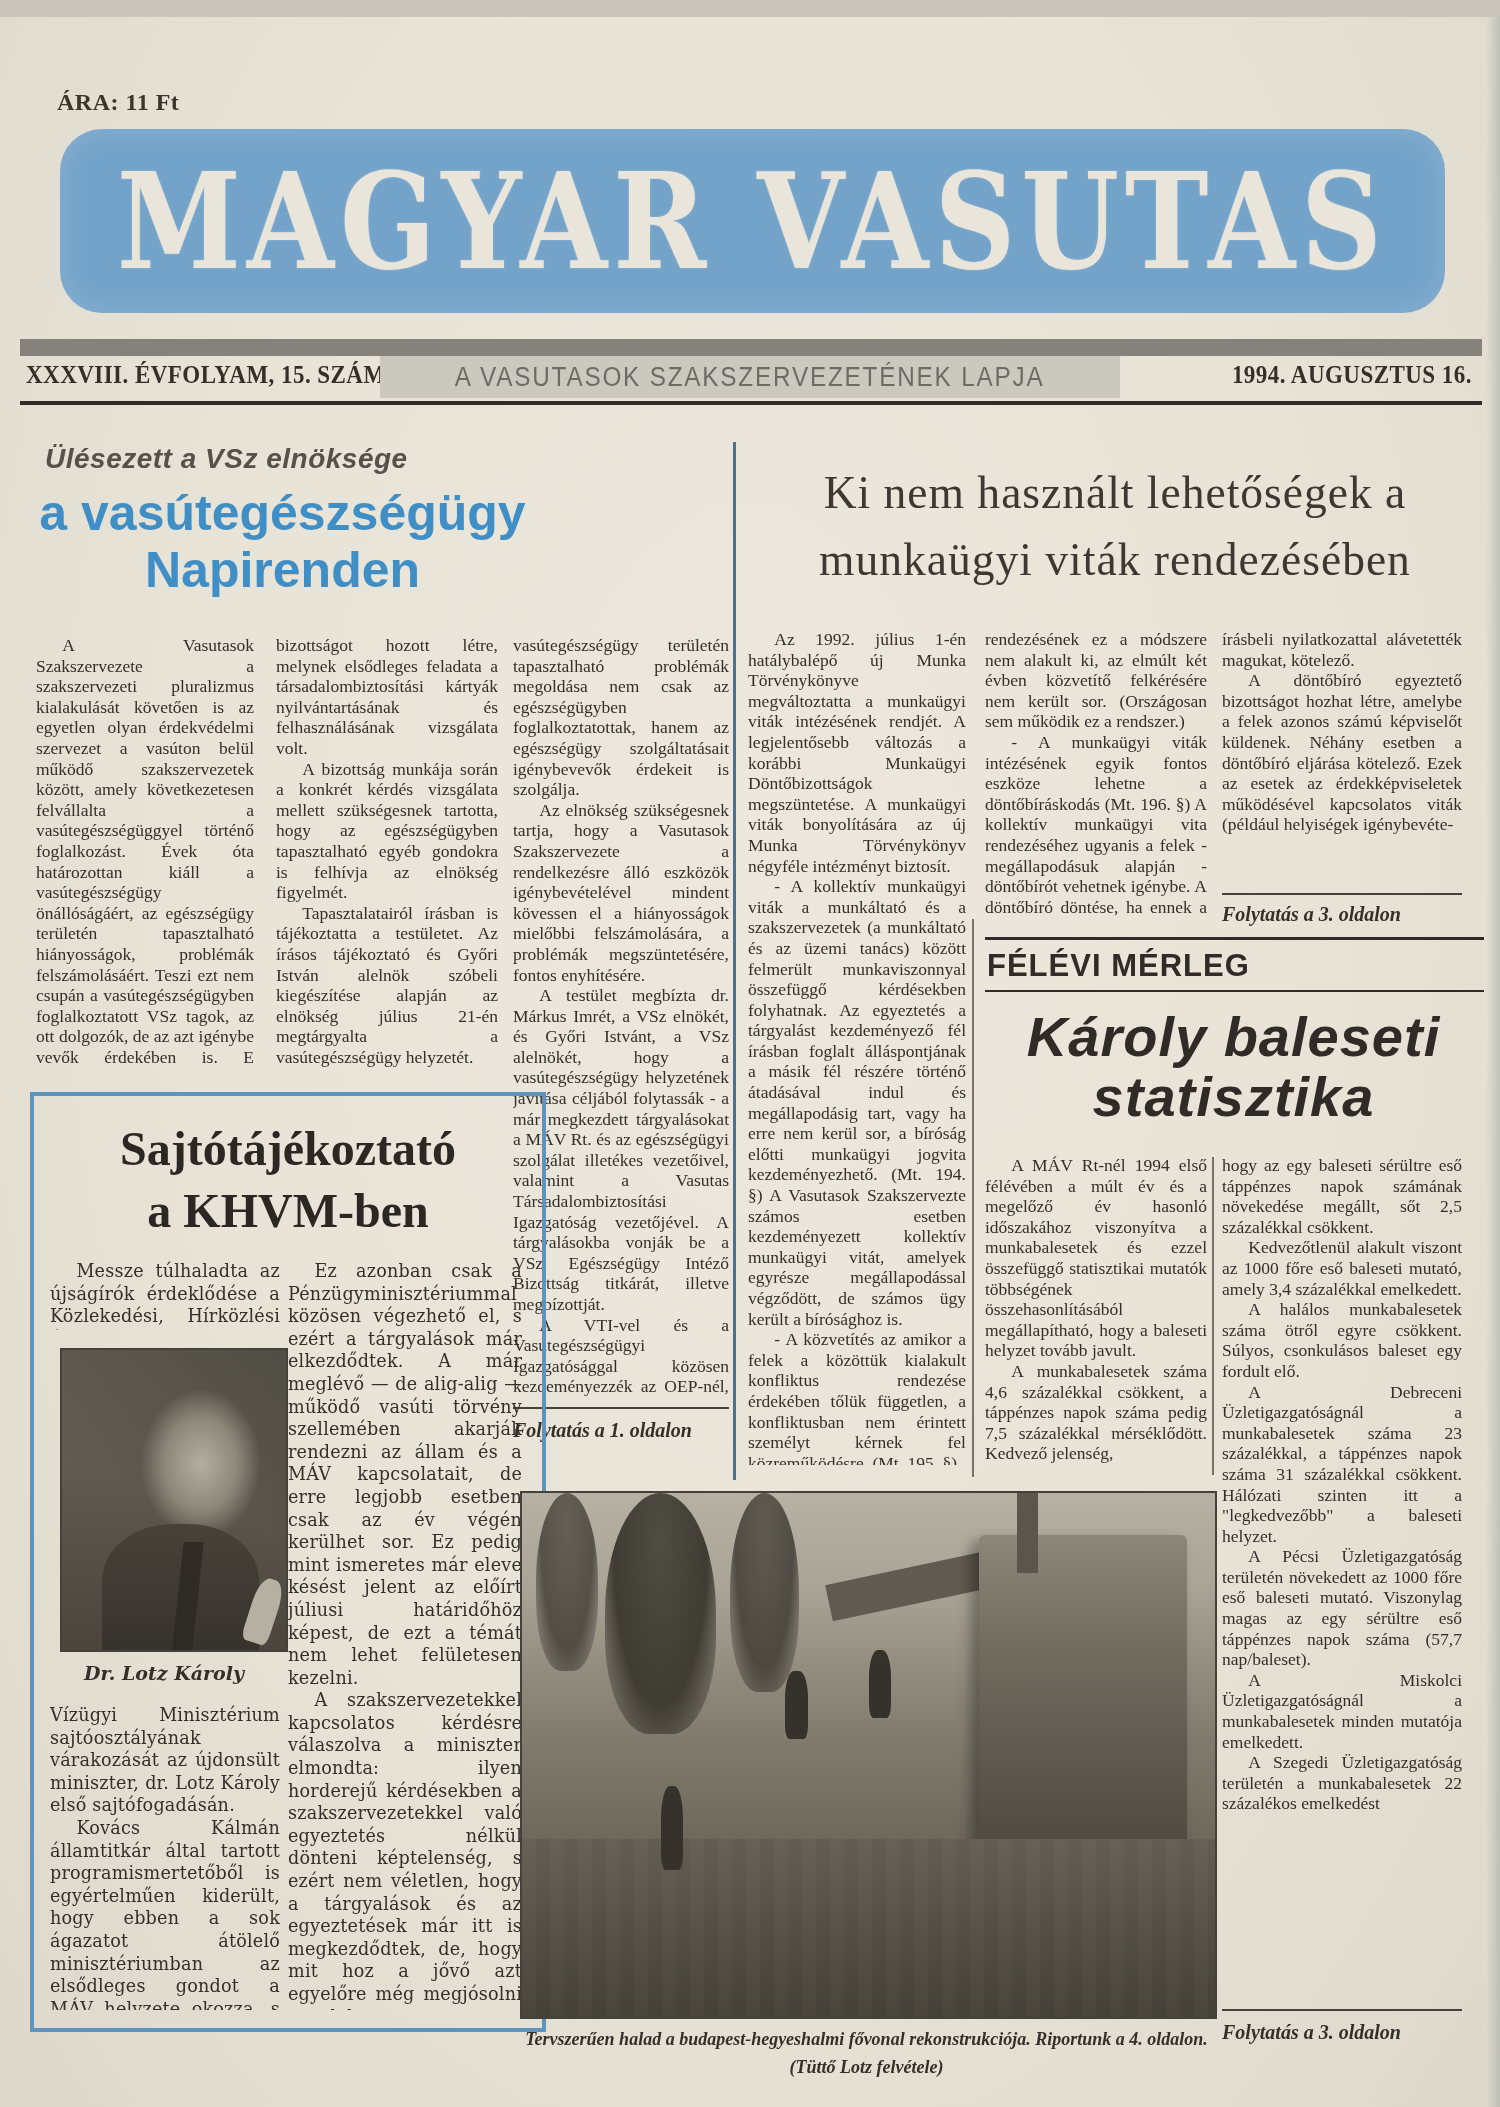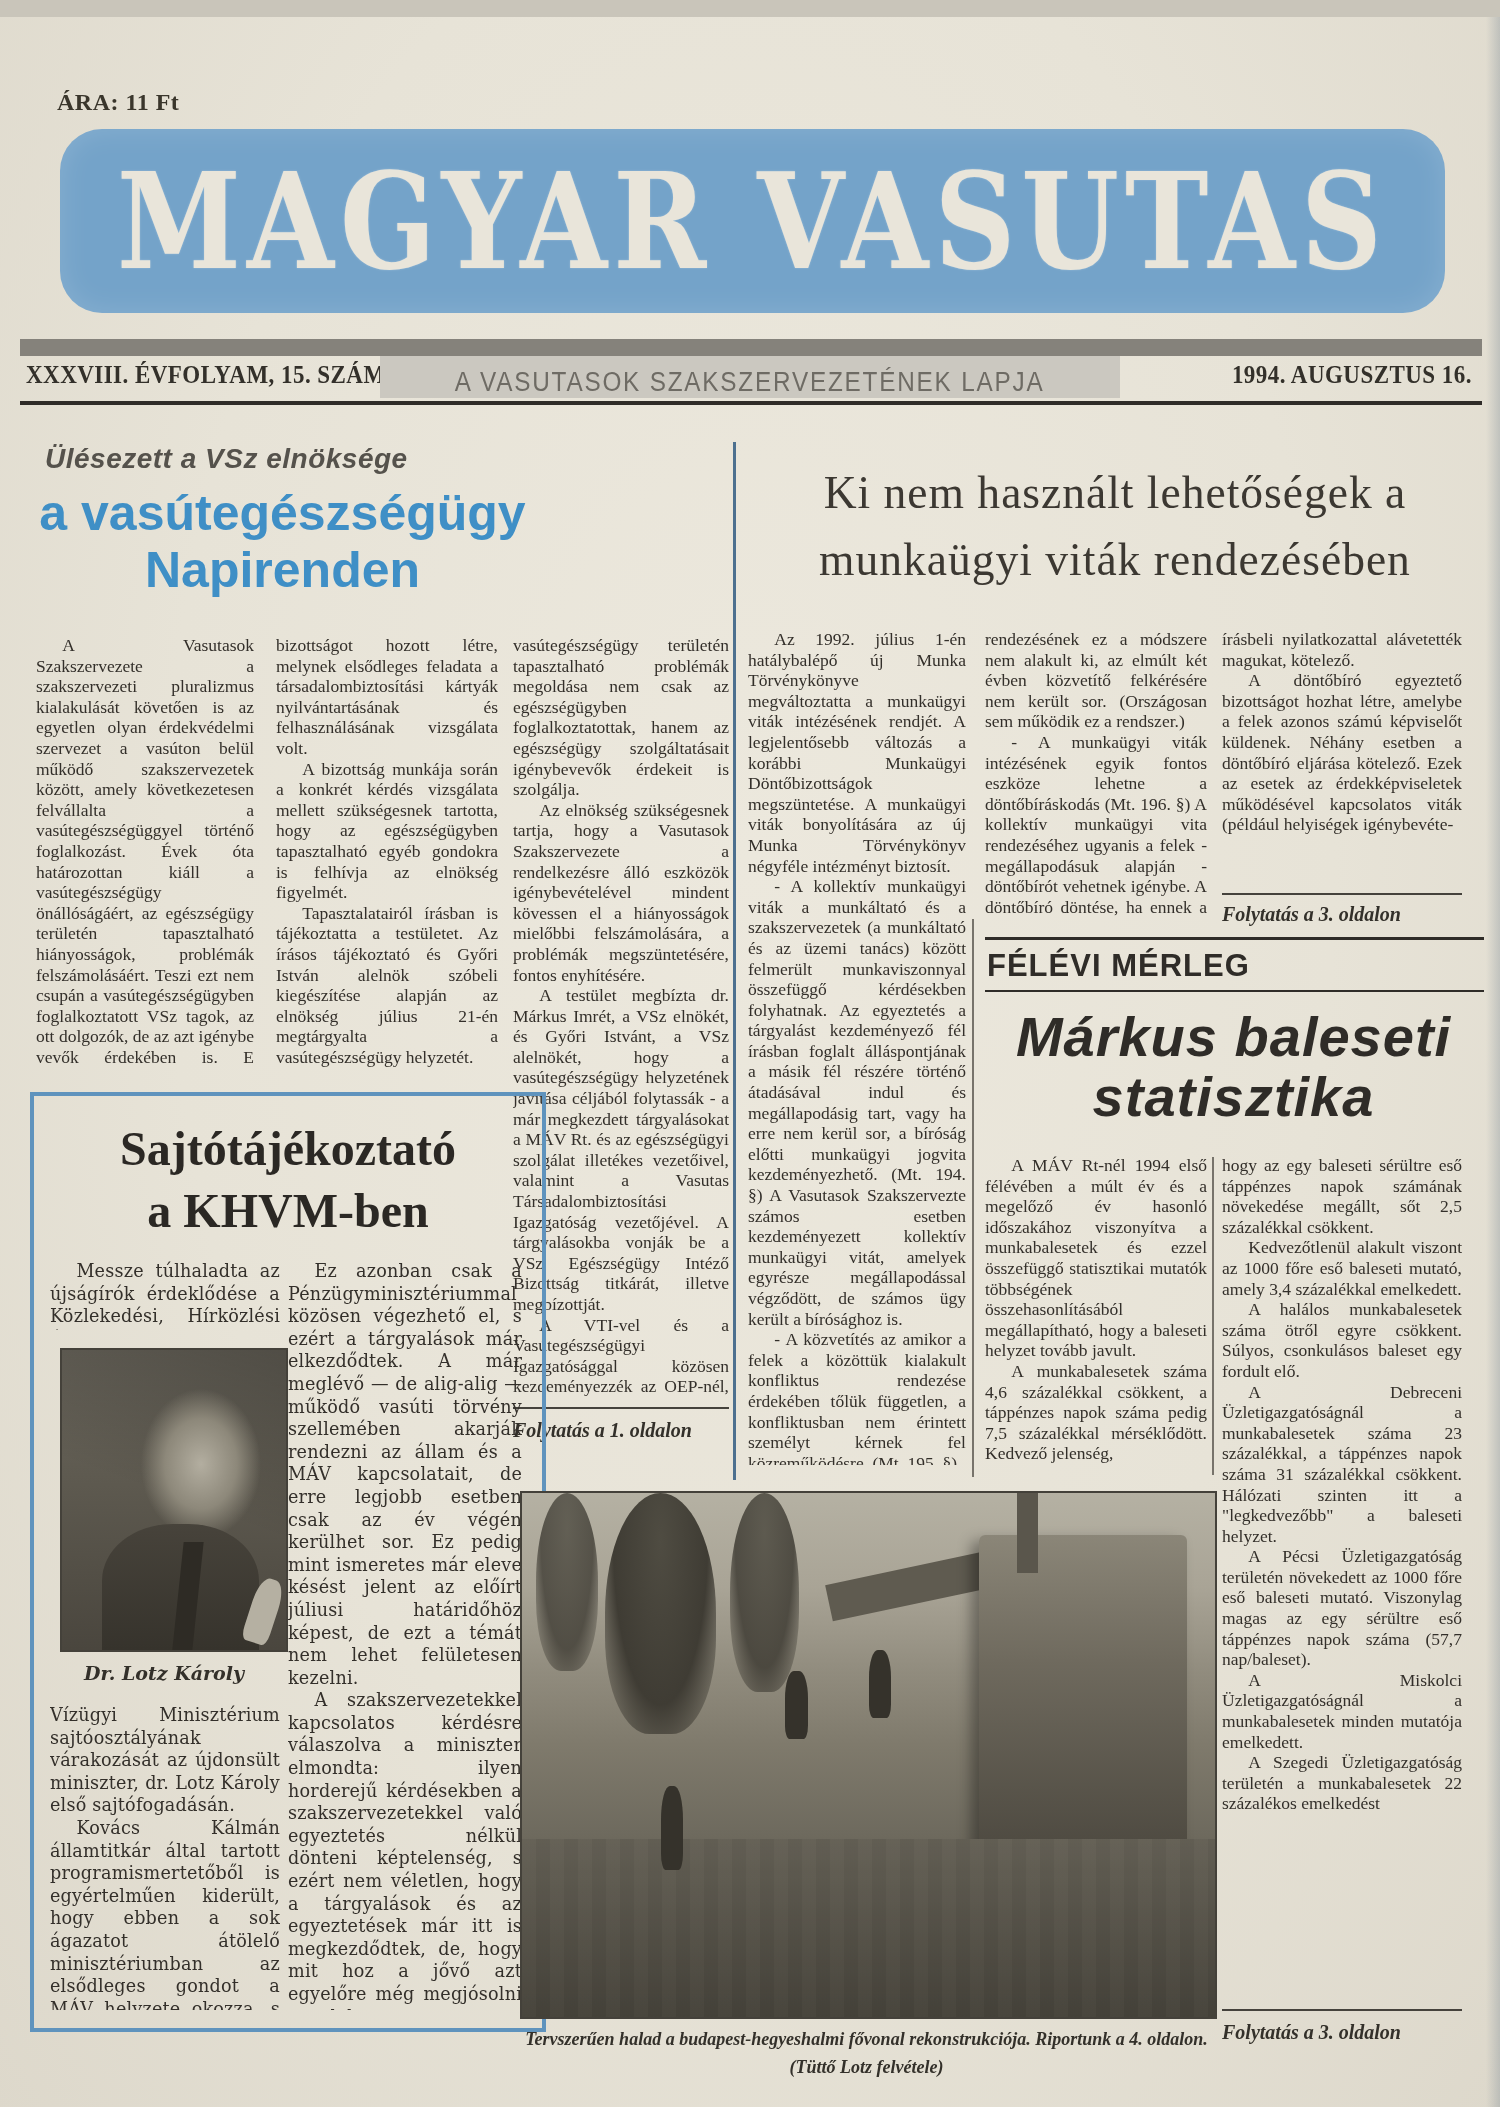--- a/index.html
+++ b/index.html
@@ -16,21 +16,21 @@
             box-shadow:inset 0 0 30px rgba(255,255,255,.15);
             display:flex;align-items:center;justify-content:center;}
   .masthead .mh-text{font-family:"DejaVu Serif", serif;font-weight:bold;font-size:112px;
             color:#e9e5da;letter-spacing:6px;transform:scaleY(1.18);white-space:nowrap;
             text-shadow:0 0 2px rgba(255,255,255,.3);}
   .graybar{background:#85827b;}
   .blackrule{background:#2f2c28;}
   .vol,.date{font-weight:bold;font-size:25px;letter-spacing:.5px;color:#33302a;
             font-stretch:condensed;transform:scaleX(.92);transform-origin:left;}
   .date{transform-origin:right;}
-  .tagband{background:#cbc8c0;display:flex;align-items:flex-end;justify-content:center;}
+  .tagband{background:#cbc8c0;display:flex;align-items:center;justify-content:center;}
   .tagband span{font-family:"Liberation Sans", sans-serif;font-size:27px;color:#6e6b64;
             letter-spacing:2px;transform:scaleX(.9);white-space:nowrap;}
   
   .kicker{font-family:"Liberation Sans", sans-serif;font-style:italic;font-weight:bold;
           font-size:28px;color:#55524c;letter-spacing:.5px;}
   .hl-blue{font-family:"Liberation Sans", sans-serif;font-weight:bold;font-size:50px;
           color:#3f8fc6;text-align:center;line-height:1.14;}
   .hl-serif{font-size:47px;font-weight:400;text-align:center;line-height:1.42;color:#3c3832;
           letter-spacing:1px;transform:scaleX(.97);}
   .hl-black-serif{font-weight:bold;font-size:48px;text-align:center;line-height:1.3;color:#2b2824;}
@@ -150,21 +150,21 @@
       <p class="para ind">A döntőbíró egyeztető bizottságot hozhat létre, amelybe a felek azonos számú képviselőt küldenek. Néhány esetben a döntőbíró eljárása kötelező. Ezek az esetek az érdekképviseletek működésével kapcsolatos viták (például helyiségek igénybevéte-</p>
     </div>
   <div class="abs hr" style="left:1222px;top:876px;width:240px;"></div>
   <div class="abs contin" style="left:1222px;top:886px;">Folytatás a 3. oldalon</div>
 
   <div class="abs vr-thin" style="left:972px;top:902px;height:558px;"></div>
   <div class="abs vr-thin" style="left:1212px;top:1140px;height:318px;"></div>
 
   <div class="abs felevi" style="left:985px;top:920px;width:497px;">FÉLÉVI MÉRLEG</div>
   <div class="abs hl-stat" style="left:985px;top:990px;width:497px;">
-    <div>Márkus baleseti</div>
+    <div>Károly baleseti</div>
     <div>statisztika</div>
   </div>
   <div class="abs bodycol" style="left:985px;top:1138px;width:222px;height:322px;">
       <p class="para ind">A MÁV Rt-nél 1994 első félévében a múlt év és a megelőző év hasonló időszakához viszonyítva a munkabalesetek és ezzel összefüggő statisztikai mutatók többségének összehasonlításából megállapítható, hogy a baleseti helyzet tovább javult.</p>
       <p class="para ind">A munkabalesetek száma 4,6 százalékkal csökkent, a táppénzes napok száma pedig 7,5 százalékkal mérséklődött. Kedvező jelenség,</p>
     </div>
   <div class="abs bodycol" style="left:1222px;top:1138px;width:240px;height:845px;">
       <p class="para">hogy az egy baleseti sérültre eső táppénzes napok számának növekedése megállt, sőt 2,5 százalékkal csökkent.</p>
       <p class="para ind">Kedvezőtlenül alakult viszont az 1000 főre eső baleseti mutató, amely 3,4 százalékkal emelkedett.</p>
       <p class="para ind">A halálos munkabalesetek száma ötről egyre csökkent. Súlyos, csonkulásos baleset egy fordult elő.</p>

